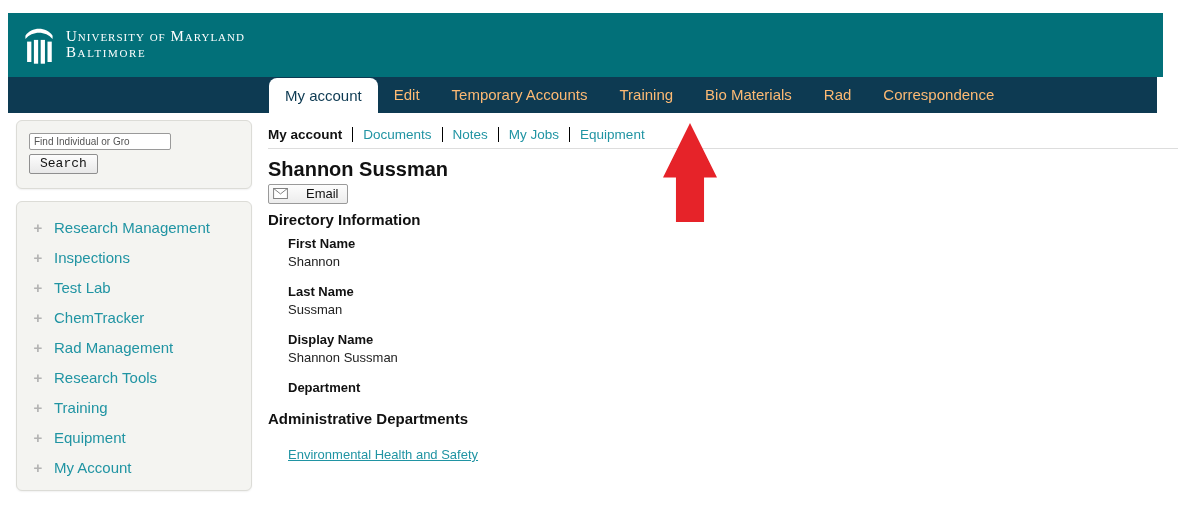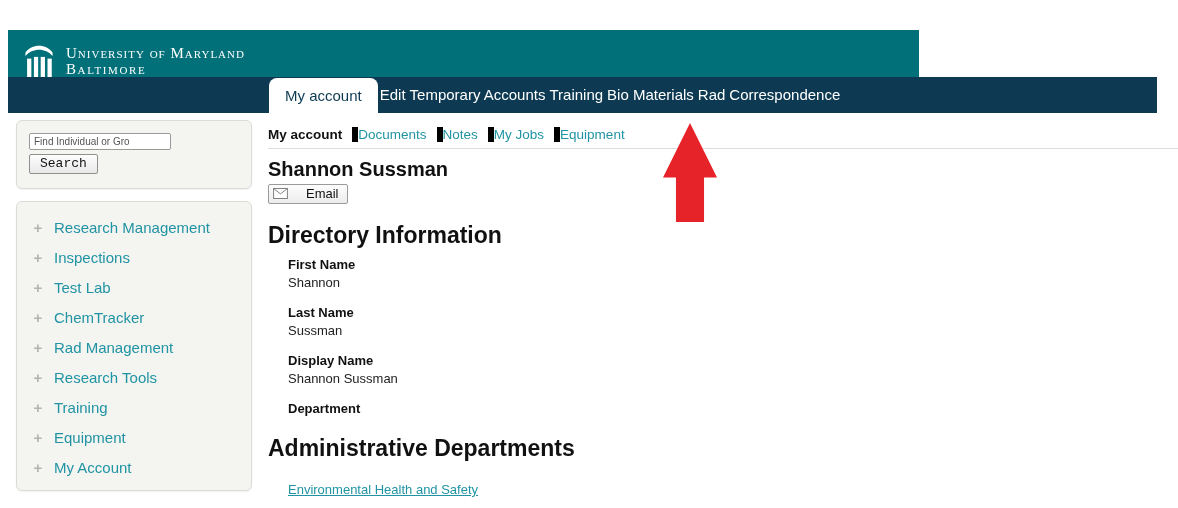--- a/index.html
+++ b/index.html
@@ -7,32 +7,32 @@
     --nav_navy:#0d3a52;
     --link_teal:#2094a3;
     --arrow_red:#e62329;
   }
   *{box-sizing:border-box;margin:0;padding:0;}
   html,body{background:#fff;}
   body{font-family:"Liberation Sans",sans-serif;color:#222;}
   .page{position:relative;width:1178px;height:508px;background:#fff;overflow:hidden;}
 
   
-  .brand-bar{position:absolute;left:8px;top:30px;width:911px;height:64px;
+  .brand-bar{position:absolute;left:8px;top:13px;width:1155px;height:64px;
     background:var(--header_teal);display:flex;align-items:center;padding-left:14px;}
   .brand{display:flex;align-items:center;gap:10px;}
   .logo-icon{width:34px;height:42px;display:block;}
   .brand-text{color:#fff;font-family:"Liberation Serif",serif;font-variant:small-caps;
     letter-spacing:1px;font-size:15px;line-height:1.05;}
   .brand-text .l2{letter-spacing:1.6px;}
 
   
   .tab-bar{position:absolute;left:8px;top:77px;width:1149px;height:36px;background:var(--nav_navy);}
   .tabs{display:flex;align-items:flex-end;height:36px;padding-left:261px;}
-  .tab{height:36px;line-height:36px;padding:0 2px;color:#ffffff;font-size:15px;cursor:pointer;white-space:nowrap;}
+  .tab{height:36px;line-height:36px;padding:0 16px;color:#fdba74;font-size:15px;cursor:pointer;white-space:nowrap;}
   .tab.active{height:35px;line-height:35px;background:#fff;color:var(--nav_navy);
     border-radius:8px 8px 0 0;padding:0 16px;}
 
   
   .panel{position:absolute;left:16px;width:236px;background:#f4f4f1;border:1px solid #dcdcd7;
     border-radius:6px;box-shadow:0 1px 2px rgba(0,0,0,.06);}
   .search-panel{top:120px;height:69px;padding:12px;}
   .search-input{display:block;width:142px;font-size:10px;padding:2px 4px;border:1px solid #9a9a9a;
     border-radius:2px;background:#fff;color:#444;font-family:"Liberation Sans",sans-serif;}
   .search-input::placeholder{color:#555;opacity:1;}
@@ -41,28 +41,28 @@
   .menu-panel{top:201px;height:290px;padding:10px 0 6px 14px;}
   .menu-item{display:flex;align-items:center;height:30px;cursor:pointer;}
   .plus{width:14px;color:#b3b3b3;font-size:15px;font-weight:bold;margin-right:9px;text-align:center;}
   .menu-item .lbl{color:var(--link_teal);font-size:15px;}
 
   
   .main{position:absolute;left:268px;top:113px;right:0;}
   .subnav{margin-top:14px;font-size:13.5px;display:flex;align-items:center;}
   .subnav .current{font-weight:bold;color:#111;}
   .subnav a{color:var(--link_teal);text-decoration:none;cursor:pointer;
-    border-left:6px solid #000000;margin-left:10px;}
+    border-left:1px solid #000000;padding-left:10px;margin-left:10px;}
   .rule{border:0;border-top:1px solid #ddd;margin:6px 0 0;}
   h1{font-size:20px;color:#111;margin:9px 0 3px;}
   .email-btn{display:inline-flex;align-items:center;gap:18px;font-size:13px;color:#111;
     border:1px solid #9a9a9a;border-radius:2px;background:linear-gradient(#fdfdfd,#ececec);
     padding:1px 8px 2px 4px;cursor:pointer;font-family:"Liberation Sans",sans-serif;}
   .email-btn svg{width:15px;height:11px;}
-  h2{font-size:23px;color:#111;margin:18px 0 8px;}
+  h2{font-size:15px;color:#111;margin:7px 0 8px;}
   .fields{margin-left:20px;margin-top:8px;}
   .field{margin-bottom:14px;}
   .field .f-lbl{font-weight:bold;font-size:13px;line-height:16px;color:#111;}
   .field .f-val{font-size:13px;line-height:16px;color:#222;margin-top:2px;}
   .admin-link{display:inline-block;margin:12px 0 0 20px;font-size:13px;color:var(--link_teal);
     text-decoration:underline;cursor:pointer;}
 
   
   .arrow-up{position:absolute;left:663px;top:123px;width:54px;height:99px;background:var(--arrow_red);
     clip-path:polygon(50% 0,100% 55%,76% 55%,76% 100%,24% 100%,24% 55%,0 55%);z-index:10;}

